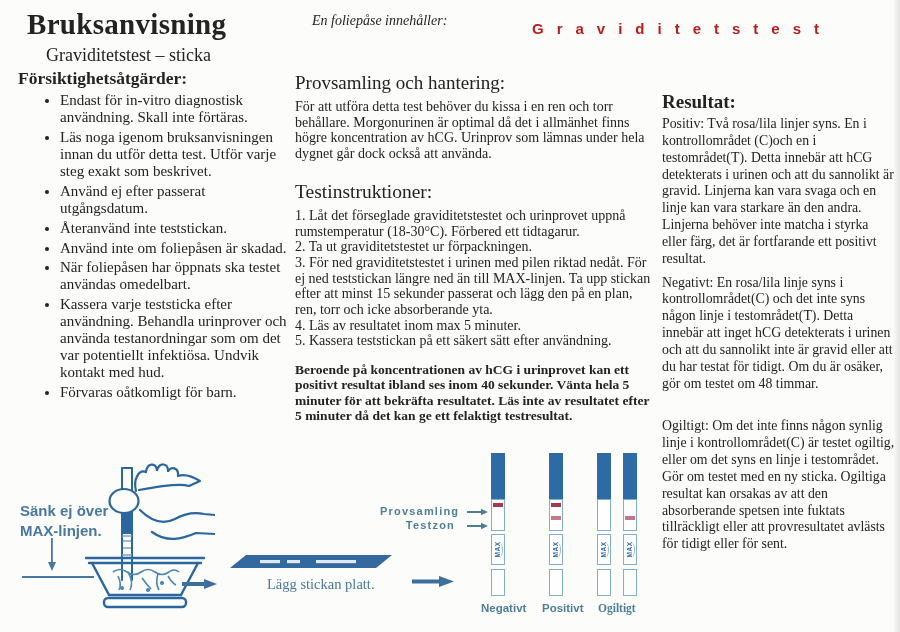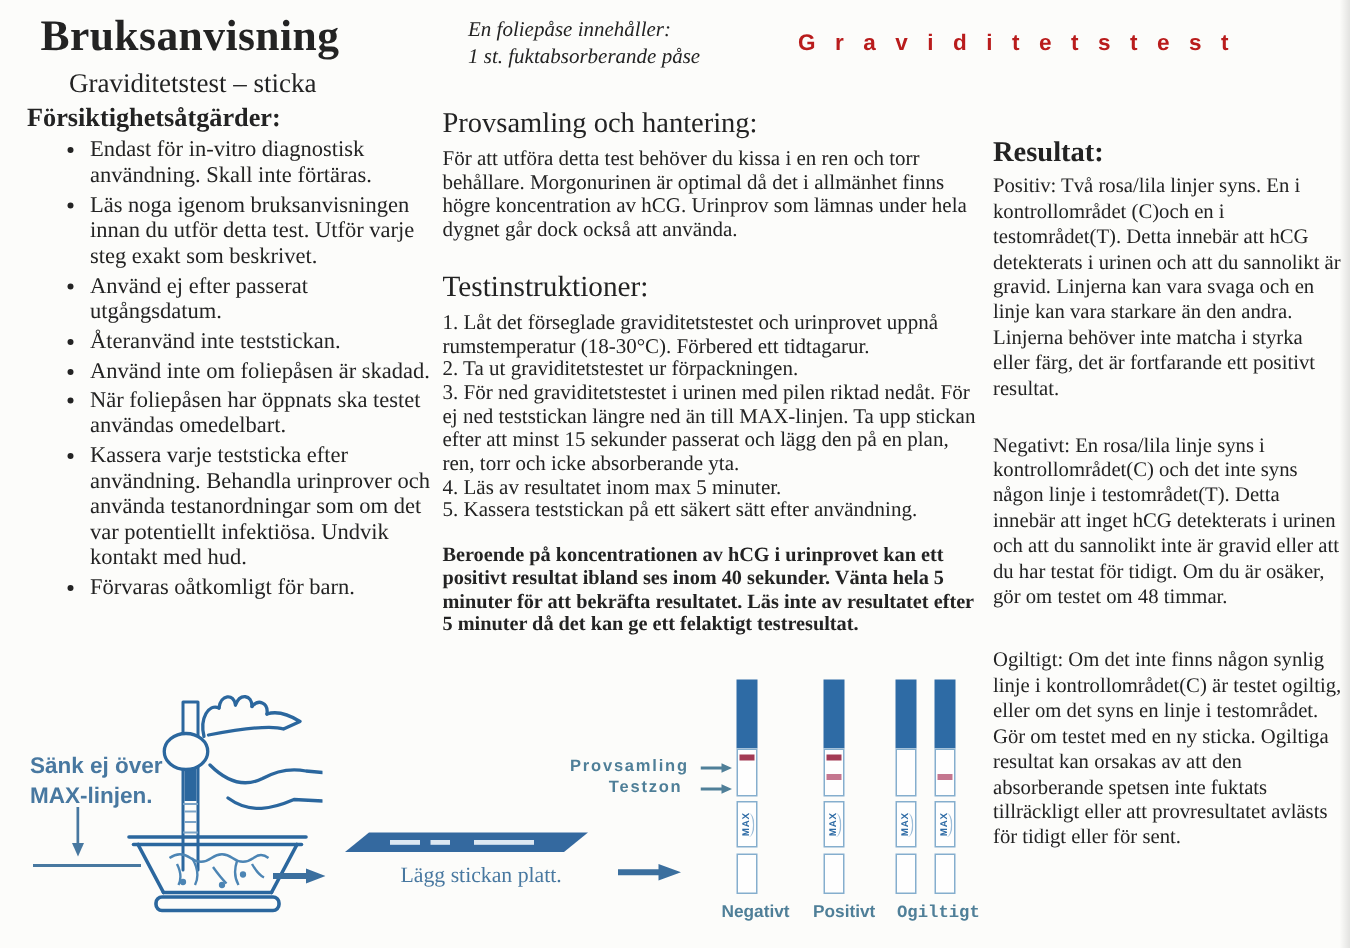--- a/index.html
+++ b/index.html
@@ -23,21 +23,21 @@
   .instr-head{left:295px;top:181px;font-size:19.5px;}
   .steps{left:295px;top:208px;width:360px;font-size:14px;line-height:1.12;}
   .steps p{margin:0;}
   .warning-note{left:295px;top:362px;width:356px;font-size:13.5px;font-weight:bold;line-height:1.14;}
   
   .brand-header{left:532px;top:20px;font-family:"Liberation Sans",sans-serif;
     font-size:15px;font-weight:bold;letter-spacing:13px;color:#b91c1c;white-space:nowrap;}
   .results{left:662px;top:90px;width:233px;font-size:13.8px;line-height:1.22;}
   .results h2{margin:0 0 3px 0;font-size:19px;}
   .results p{margin:0;}
-  .results .p-pos{margin-bottom:21px;}
+  .results .p-pos{margin-bottom:7px;}
   .results .p-neg{margin-bottom:26px;}
   
   .teal{font-family:"Liberation Sans",sans-serif;color:#4878a0;}
   .max-note{left:20px;top:501px;font-size:15px;font-weight:bold;line-height:1.35;white-space:pre-line;}
   .flat-note{left:267px;top:576px;font-size:14.5px;font-weight:normal;color:#4878a0;}
   .zone-label{font-size:11px;font-weight:bold;letter-spacing:1.2px;color:#4f7f98;
     width:75px;text-align:right;}
   .stick-label{font-size:11.5px;font-weight:bold;color:#4f7f98;}
   .dip-line{left:22px;top:576px;width:72px;height:2px;background:#4878a0;}
   
@@ -72,21 +72,20 @@
     <li>Återanvänd inte teststickan.</li>
     <li>Använd inte om foliepåsen är skadad.</li>
     <li>När foliepåsen har öppnats ska testet användas omedelbart.</li>
     <li>Kassera varje teststicka efter användning. Behandla urinprover och använda testanordningar som om det var potentiellt infektiösa. Undvik kontakt med hud.</li>
     <li>Förvaras oåtkomligt för barn.</li>
   </ul>
 </div>
 
 <div class="abs contents-note">
   <div>En foliepåse innehåller:</div>
-  <div>1 st. fuktabsorberande påse</div>
 </div>
 <div class="abs sampling-head">Provsamling och hantering:</div>
 <div class="abs sampling-body">För att utföra detta test behöver du kissa i en ren och torr behållare.  Morgonurinen är optimal då det i allmänhet finns högre koncentration av hCG. Urinprov som lämnas under hela dygnet går dock också att använda.</div>
 <div class="abs instr-head">Testinstruktioner:</div>
 <div class="abs steps">
   <p>1. Låt det förseglade graviditetstestet och urinprovet uppnå rumstemperatur (18-30°C). Förbered ett tidtagarur.</p>
   <p>2. Ta ut graviditetstestet ur förpackningen.</p>
   <p>3. För ned graviditetstestet i urinen med pilen riktad nedåt. För ej ned teststickan längre ned än till MAX-linjen. Ta upp stickan efter att minst 15 sekunder passerat och lägg den på en plan, ren, torr och icke absorberande yta.</p>
   <p>4. Läs av resultatet inom max 5 minuter.</p>
   <p>5. Kassera teststickan på ett säkert sätt efter användning.</p>
@@ -208,15 +207,15 @@
     <div class="line-t"></div>
   </div>
   <div class="maxzone">
       <span>MAX</span>
     </div>
   <div class="tip"></div>
 </div>
 
 <div class="abs stick-label" style="left:481px;top:602px;font-family:'Liberation Sans',sans-serif;">Negativt</div>
 <div class="abs stick-label" style="left:542px;top:602px;font-family:'Liberation Sans',sans-serif;">Positivt</div>
-<div class="abs stick-label" style="left:598px;top:602px;font-family:Liberation Mono, monospace;">Ogiltigt</div>
+<div class="abs stick-label" style="left:598px;top:602px;font-family:Liberation Serif, serif;">Ogiltigt</div>
 
 <div class="abs scan-edge"></div>
 
 </body></html>

